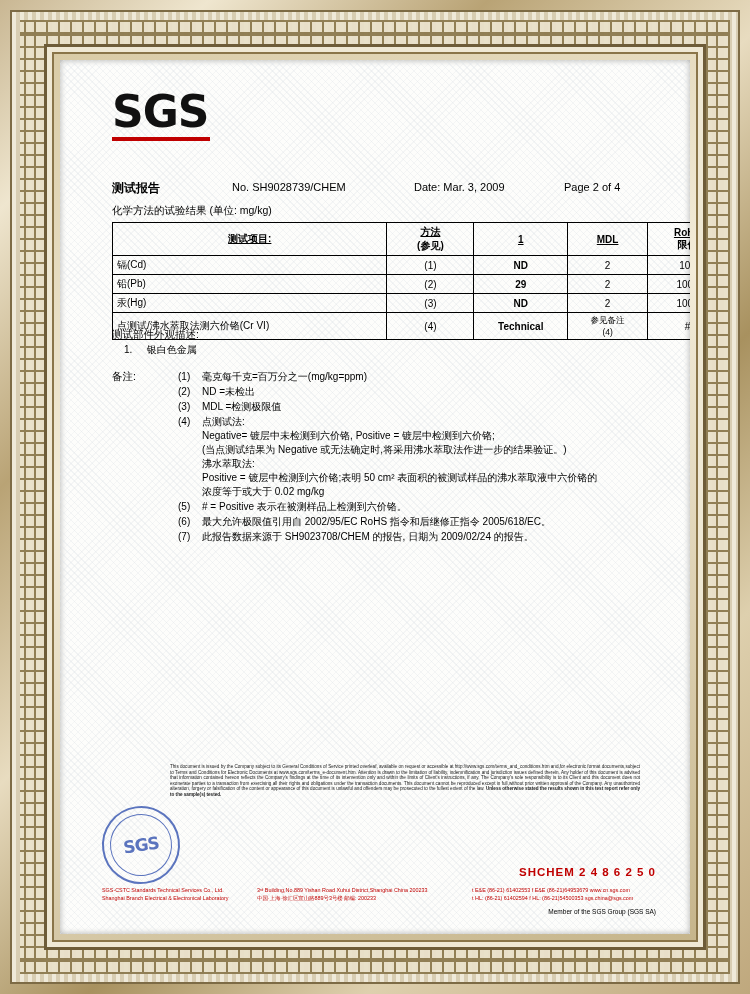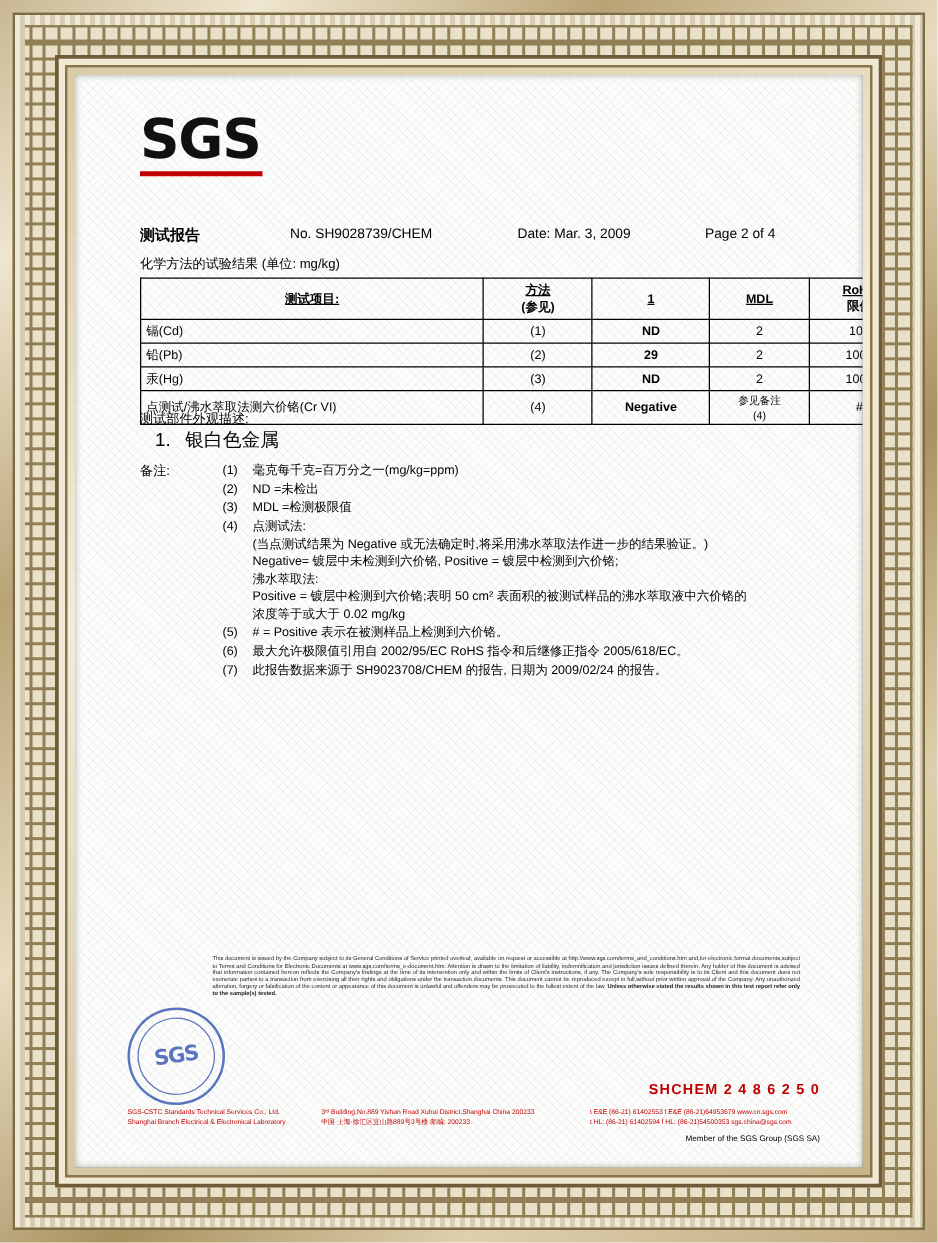--- a/index.html
+++ b/index.html
@@ -99,21 +99,21 @@
   .col-item{width:228px;text-align:left;}
   .col-meth{width:66px;text-align:center;}
   .col-1{width:72px;text-align:center;}
   .col-mdl{width:60px;text-align:center;}
   .col-rohs{width:60px;text-align:center;}
   .ul{text-decoration:underline;}
   .small{font-size:8.5px;}
 
   
   .desc-title{position:absolute;left:52px;top:268px;font-size:10.5px;text-decoration:underline;}
-  .desc-1{position:absolute;left:64px;top:283px;font-size:15px;}
+  .desc-1{position:absolute;left:64px;top:283px;font-size:10px;}
   .desc-1 .num{display:inline-block;width:20px;}
 
   
   .notes-title{position:absolute;left:52px;top:310px;font-size:10.5px;}
   .notes{position:absolute;left:118px;top:310px;width:470px;font-size:10px;line-height:14px;color:#000;}
   .nrow{position:relative;padding-left:24px;margin-bottom:1px;}
   .nrow .n{position:absolute;left:0;top:0;}
 
   
   .legal{
@@ -212,21 +212,21 @@
           <tr>
             <td class="col-item">汞(Hg)</td>
             <td class="col-meth">(3)</td>
             <td class="col-1" style="font-weight:bold;">ND</td>
             <td class="col-mdl">2</td>
             <td class="col-rohs">1000</td>
           </tr>
           <tr>
             <td class="col-item">点测试/沸水萃取法测六价铬(Cr VI)</td>
             <td class="col-meth">(4)</td>
-            <td class="col-1" style="font-weight:bold;">Negative</td>
+            <td class="col-1" style="font-weight:bold;">Technical</td>
             <td class="col-mdl small" style="white-space:pre-line;">参见备注
 (4)</td>
             <td class="col-rohs">#</td>
           </tr>
         </tbody>
       </table>
 
       <div class="desc-title">测试部件外观描述:</div>
       <div class="desc-1">
         <span class="num">1.</span>
@@ -247,22 +247,22 @@
         </div>
 
         <div class="nrow">
           <span class="n">(3)</span>
           <span>MDL =检测极限值</span>
         </div>
 
         <div class="nrow">
           <span class="n">(4)</span>
           <div>点测试法:</div>
+          <div>Negative= 镀层中未检测到六价铬, Positive = 镀层中检测到六价铬;</div>
           <div>(当点测试结果为 Negative 或无法确定时,将采用沸水萃取法作进一步的结果验证。)</div>
-          <div>Negative= 镀层中未检测到六价铬, Positive = 镀层中检测到六价铬;</div>
           <div>沸水萃取法:</div>
           <div>Positive = 镀层中检测到六价铬;表明 50 cm² 表面积的被测试样品的沸水萃取液中六价铬的</div>
           <div>浓度等于或大于 0.02 mg/kg</div>
         </div>
 
         <div class="nrow">
           <span class="n">(5)</span>
           <div># = Positive 表示在被测样品上检测到六价铬。</div>
         </div>
 

